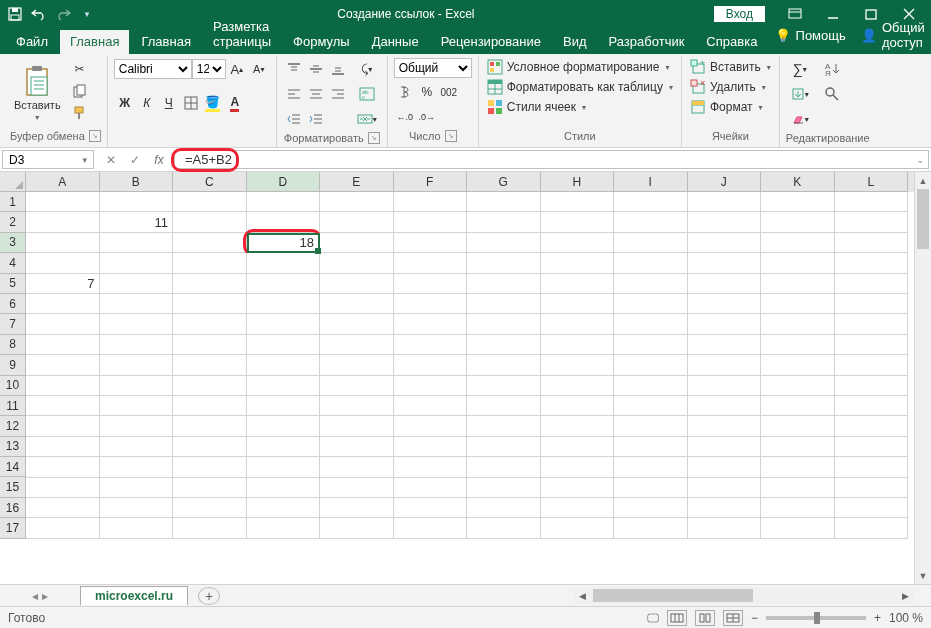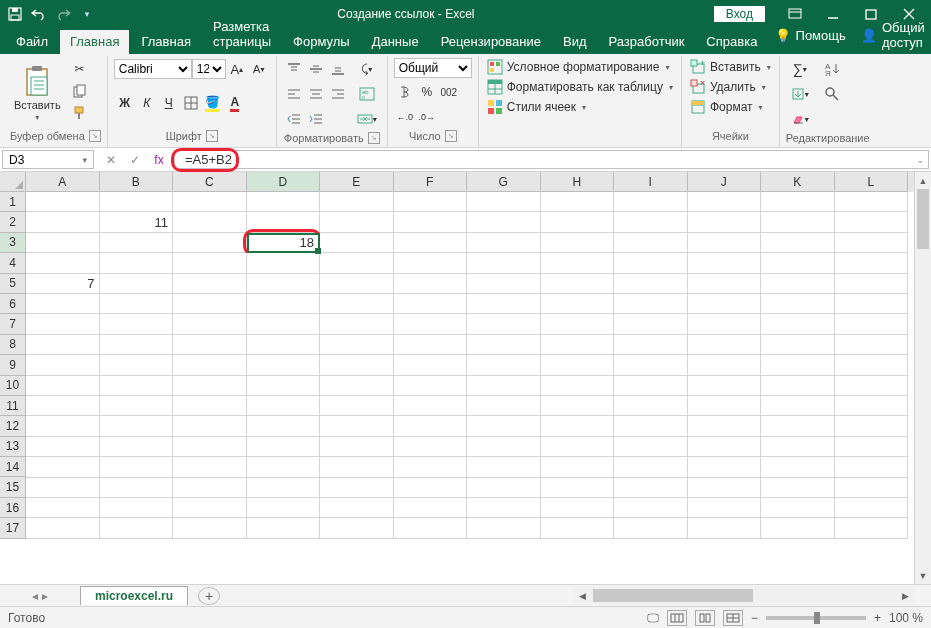--- a/index.html
+++ b/index.html
@@ -212,24 +212,20 @@
             </svg>
           </div>
         <div class="smbtn">
             <span class="colorbar" style="border-color:#ffeb3b">🪣</span>
           </div>
         <div class="smbtn">
             <span class="colorbar" style="border-color:#d32f2f;font-weight:bold">A</span>
           </div>
       </div>
     </div>
-    <div class="rgroup-title">
-        <span>Шрифт</span>
-        <span class="dialog-launcher">↘</span>
-      </div>
   </div>
 
   <div class="rgroup">
     <div class="rgroup-body">
       <div class="vcol" style="gap:3px">
         <div class="hrow">
           <div class="smbtn">
               <svg width="14" height="14">
                 <line x1="1" y1="2" x2="13" y2="2" stroke="#666" stroke-width="1.5"></line>
                 <line x1="4" y1="5" x2="10" y2="5" stroke="#666"></line>
@@ -368,20 +364,23 @@
               <rect x="1" y="1" width="6" height="6" fill="#fc5"></rect>
               <rect x="9" y="1" width="6" height="6" fill="#5bd"></rect>
               <rect x="1" y="9" width="6" height="6" fill="#e55"></rect>
               <rect x="9" y="9" width="6" height="6" fill="#5b5"></rect>
             </svg>
             <span>Стили ячеек</span>
             <span class="dd">▾</span>
           </div>
       </div>
     </div>
+    <div class="rgroup-title">
+        <span>Стили</span>
+      </div>
   </div>
 
   <div class="rgroup">
     <div class="rgroup-body">
       <div class="cells-col">
         <div class="style-item">
             <svg width="16" height="16">
               <rect x="3" y="5" width="11" height="9" fill="none" stroke="#4a8"></rect>
               <rect x="1" y="1" width="6" height="6" fill="#cfe" stroke="#4a8"></rect>
               <text x="10" y="7" font-size="9" fill="#3a7">+</text>
@@ -456,21 +455,21 @@
 </div>
 
 <div class="formula-bar">
   <div class="namebox">
     <input value="D3" style="">
     <span class="dd">▾</span>
   </div>
   <div class="fb-btns">
     <div class="fb-btn">✕</div>
     <div class="fb-btn">✓</div>
-    <div class="fb-btn" style="color:#a21caf">fx</div>
+    <div class="fb-btn" style="font-style:italic;color:#737373">fx</div>
   </div>
   <div class="fbox" style="position:relative">
     <span style="padding-left:4px">=A5+B2</span>
     <span class="fbox-dd">⌄</span>
     <div class="hl-red" style="left:-4px;top:-3px;width:68px;height:24px"></div>
   </div>
 </div>
 
 <div class="grid-area">
   <div style="display:flex;flex-direction:column">

